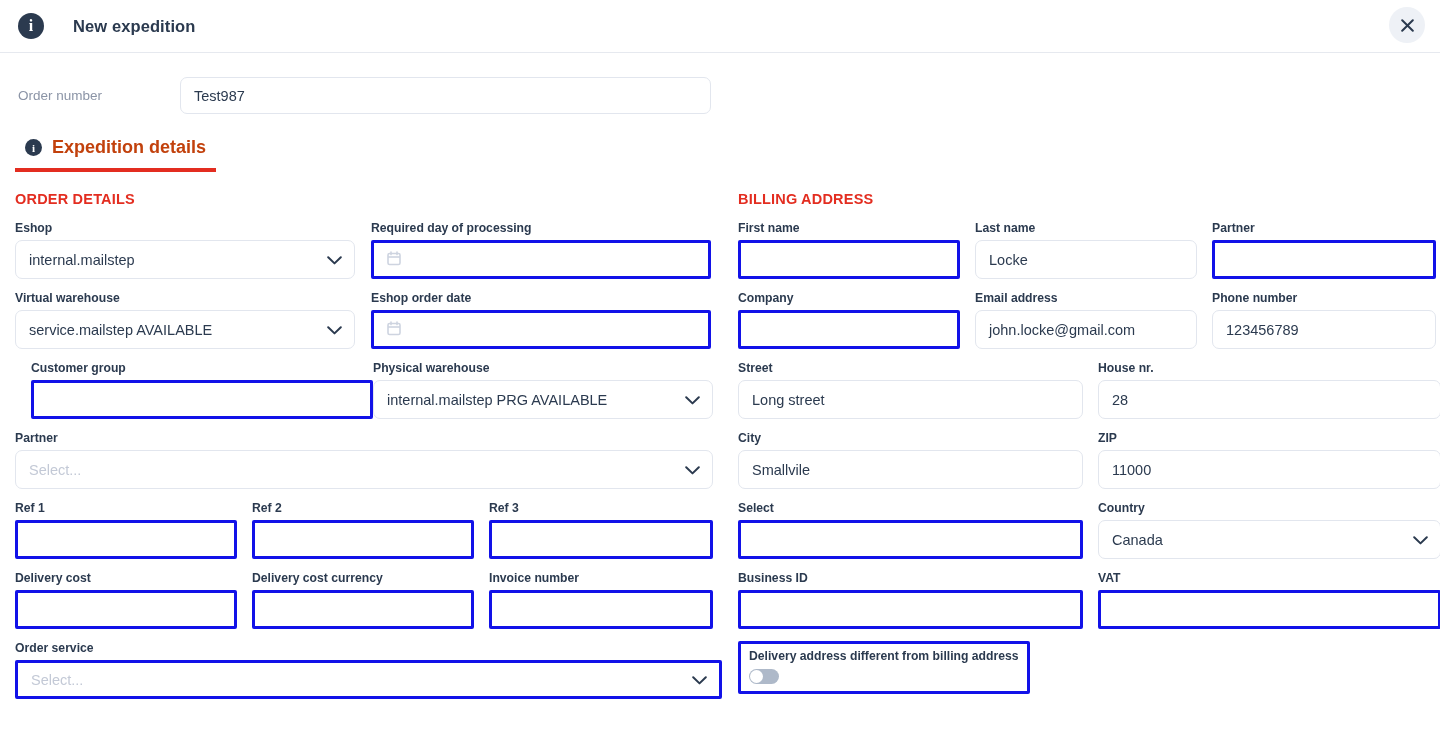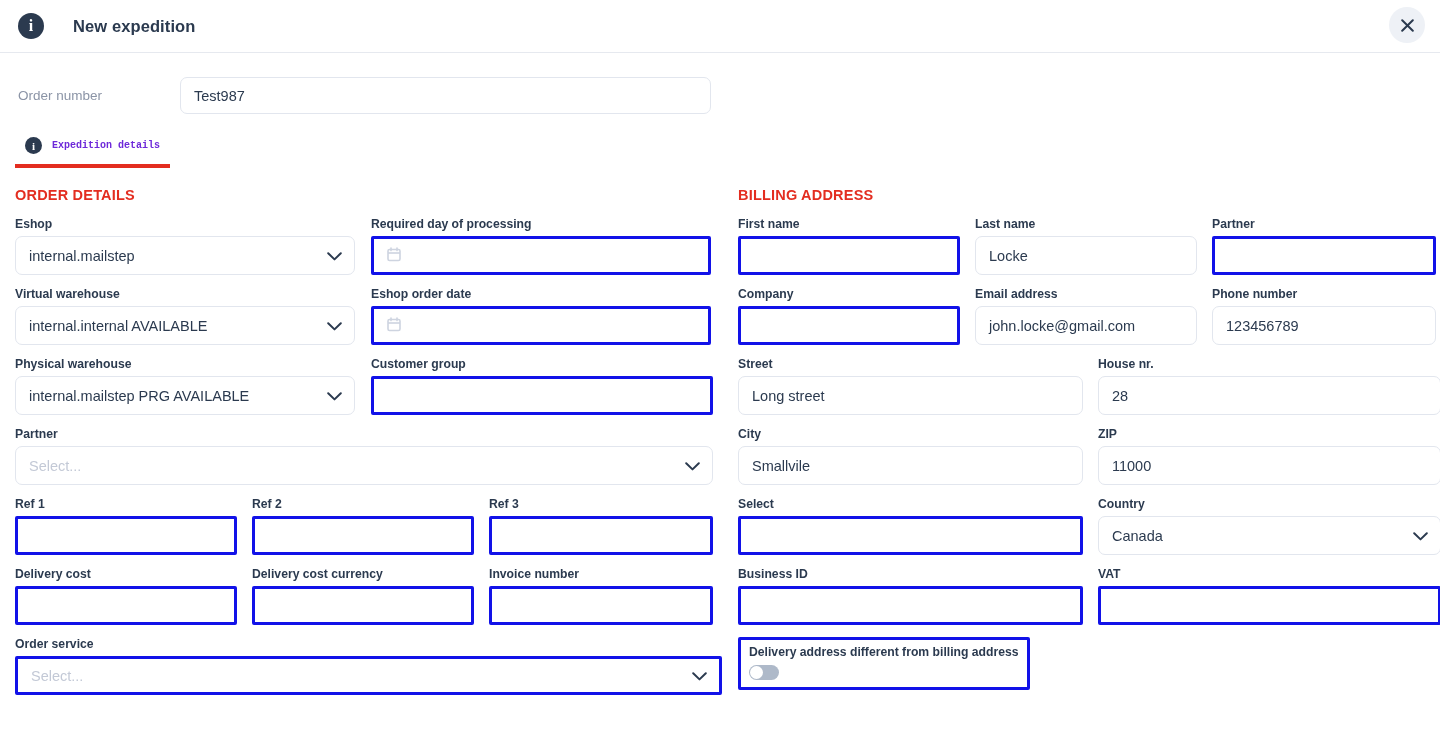--- a/index.html
+++ b/index.html
@@ -98,24 +98,23 @@
     border-radius: 50%;
     background: #2b3a4f;
     color: #fff;
     font-family: "Liberation Serif", serif;
     font-weight: bold;
     font-size: 11px;
     display: flex; align-items: center; justify-content: center;
     flex: none;
   }
   .tab-label {
-    font-size: 10px;
-    font-weight: bold;
-    color: #6d28d9;
-    font-family: Liberation Mono, monospace;
+    font-size: 18px;
+    font-weight: bold;
+    color: #c2410c;
   }
 
   
   .content {
     display: flex;
     padding: 19px 15px 0 15px;
   }
   .col { width: 714px; flex: none; }
   .col.right { padding-left: 9px; }
 
@@ -256,21 +255,21 @@
           </span>
           <span></span>
         </div>
       </div>
     </div>
 
     <div class="row">
       <div class="field" style="width:340px">
         <div class="field-label">Virtual warehouse</div>
         <div class="ctl select">
-          <span>internal.internal AVAILABLE</span>
+          <span>service.mailstep AVAILABLE</span>
           <span class="chev">
             <svg width="15" height="9" viewBox="0 0 15 9">
                 <path d="M1.2 1.3 L7.5 7.4 L13.8 1.3" fill="none" stroke="#2b3a4f" stroke-width="2" stroke-linecap="round" stroke-linejoin="round"></path>
               </svg>
           </span>
         </div>
       </div>
       <div class="field" style="width:340px;margin-left:16px">
         <div class="field-label">Eshop order date</div>
         <div class="ctl hl">
@@ -280,37 +279,37 @@
               <path d="M1 6 L13 6" stroke="#ced4e0" stroke-width="1.6"></path>
               <path d="M4 1 L4 3.6 M10 1 L10 3.6" stroke="#ced4e0" stroke-width="1.6" stroke-linecap="round"></path>
             </svg>
           </span>
           <span></span>
         </div>
       </div>
     </div>
 
     <div class="row">
+      <div class="field" style="width:342px;margin-left:16px">
+        <div class="field-label">Customer group</div>
+        <div class="ctl hl">
+          <span></span>
+        </div>
+      </div>
       <div class="field" style="width:340px">
         <div class="field-label">Physical warehouse</div>
         <div class="ctl select">
           <span>internal.mailstep PRG AVAILABLE</span>
           <span class="chev">
             <svg width="15" height="9" viewBox="0 0 15 9">
                 <path d="M1.2 1.3 L7.5 7.4 L13.8 1.3" fill="none" stroke="#2b3a4f" stroke-width="2" stroke-linecap="round" stroke-linejoin="round"></path>
               </svg>
           </span>
         </div>
       </div>
-      <div class="field" style="width:342px;margin-left:16px">
-        <div class="field-label">Customer group</div>
-        <div class="ctl hl">
-          <span></span>
-        </div>
-      </div>
     </div>
 
     <div class="row">
       <div class="field" style="width:698px">
         <div class="field-label">Partner</div>
         <div class="ctl select">
           <span class="placeholder">Select...</span>
           <span class="chev">
             <svg width="15" height="9" viewBox="0 0 15 9">
                 <path d="M1.2 1.3 L7.5 7.4 L13.8 1.3" fill="none" stroke="#2b3a4f" stroke-width="2" stroke-linecap="round" stroke-linejoin="round"></path>

